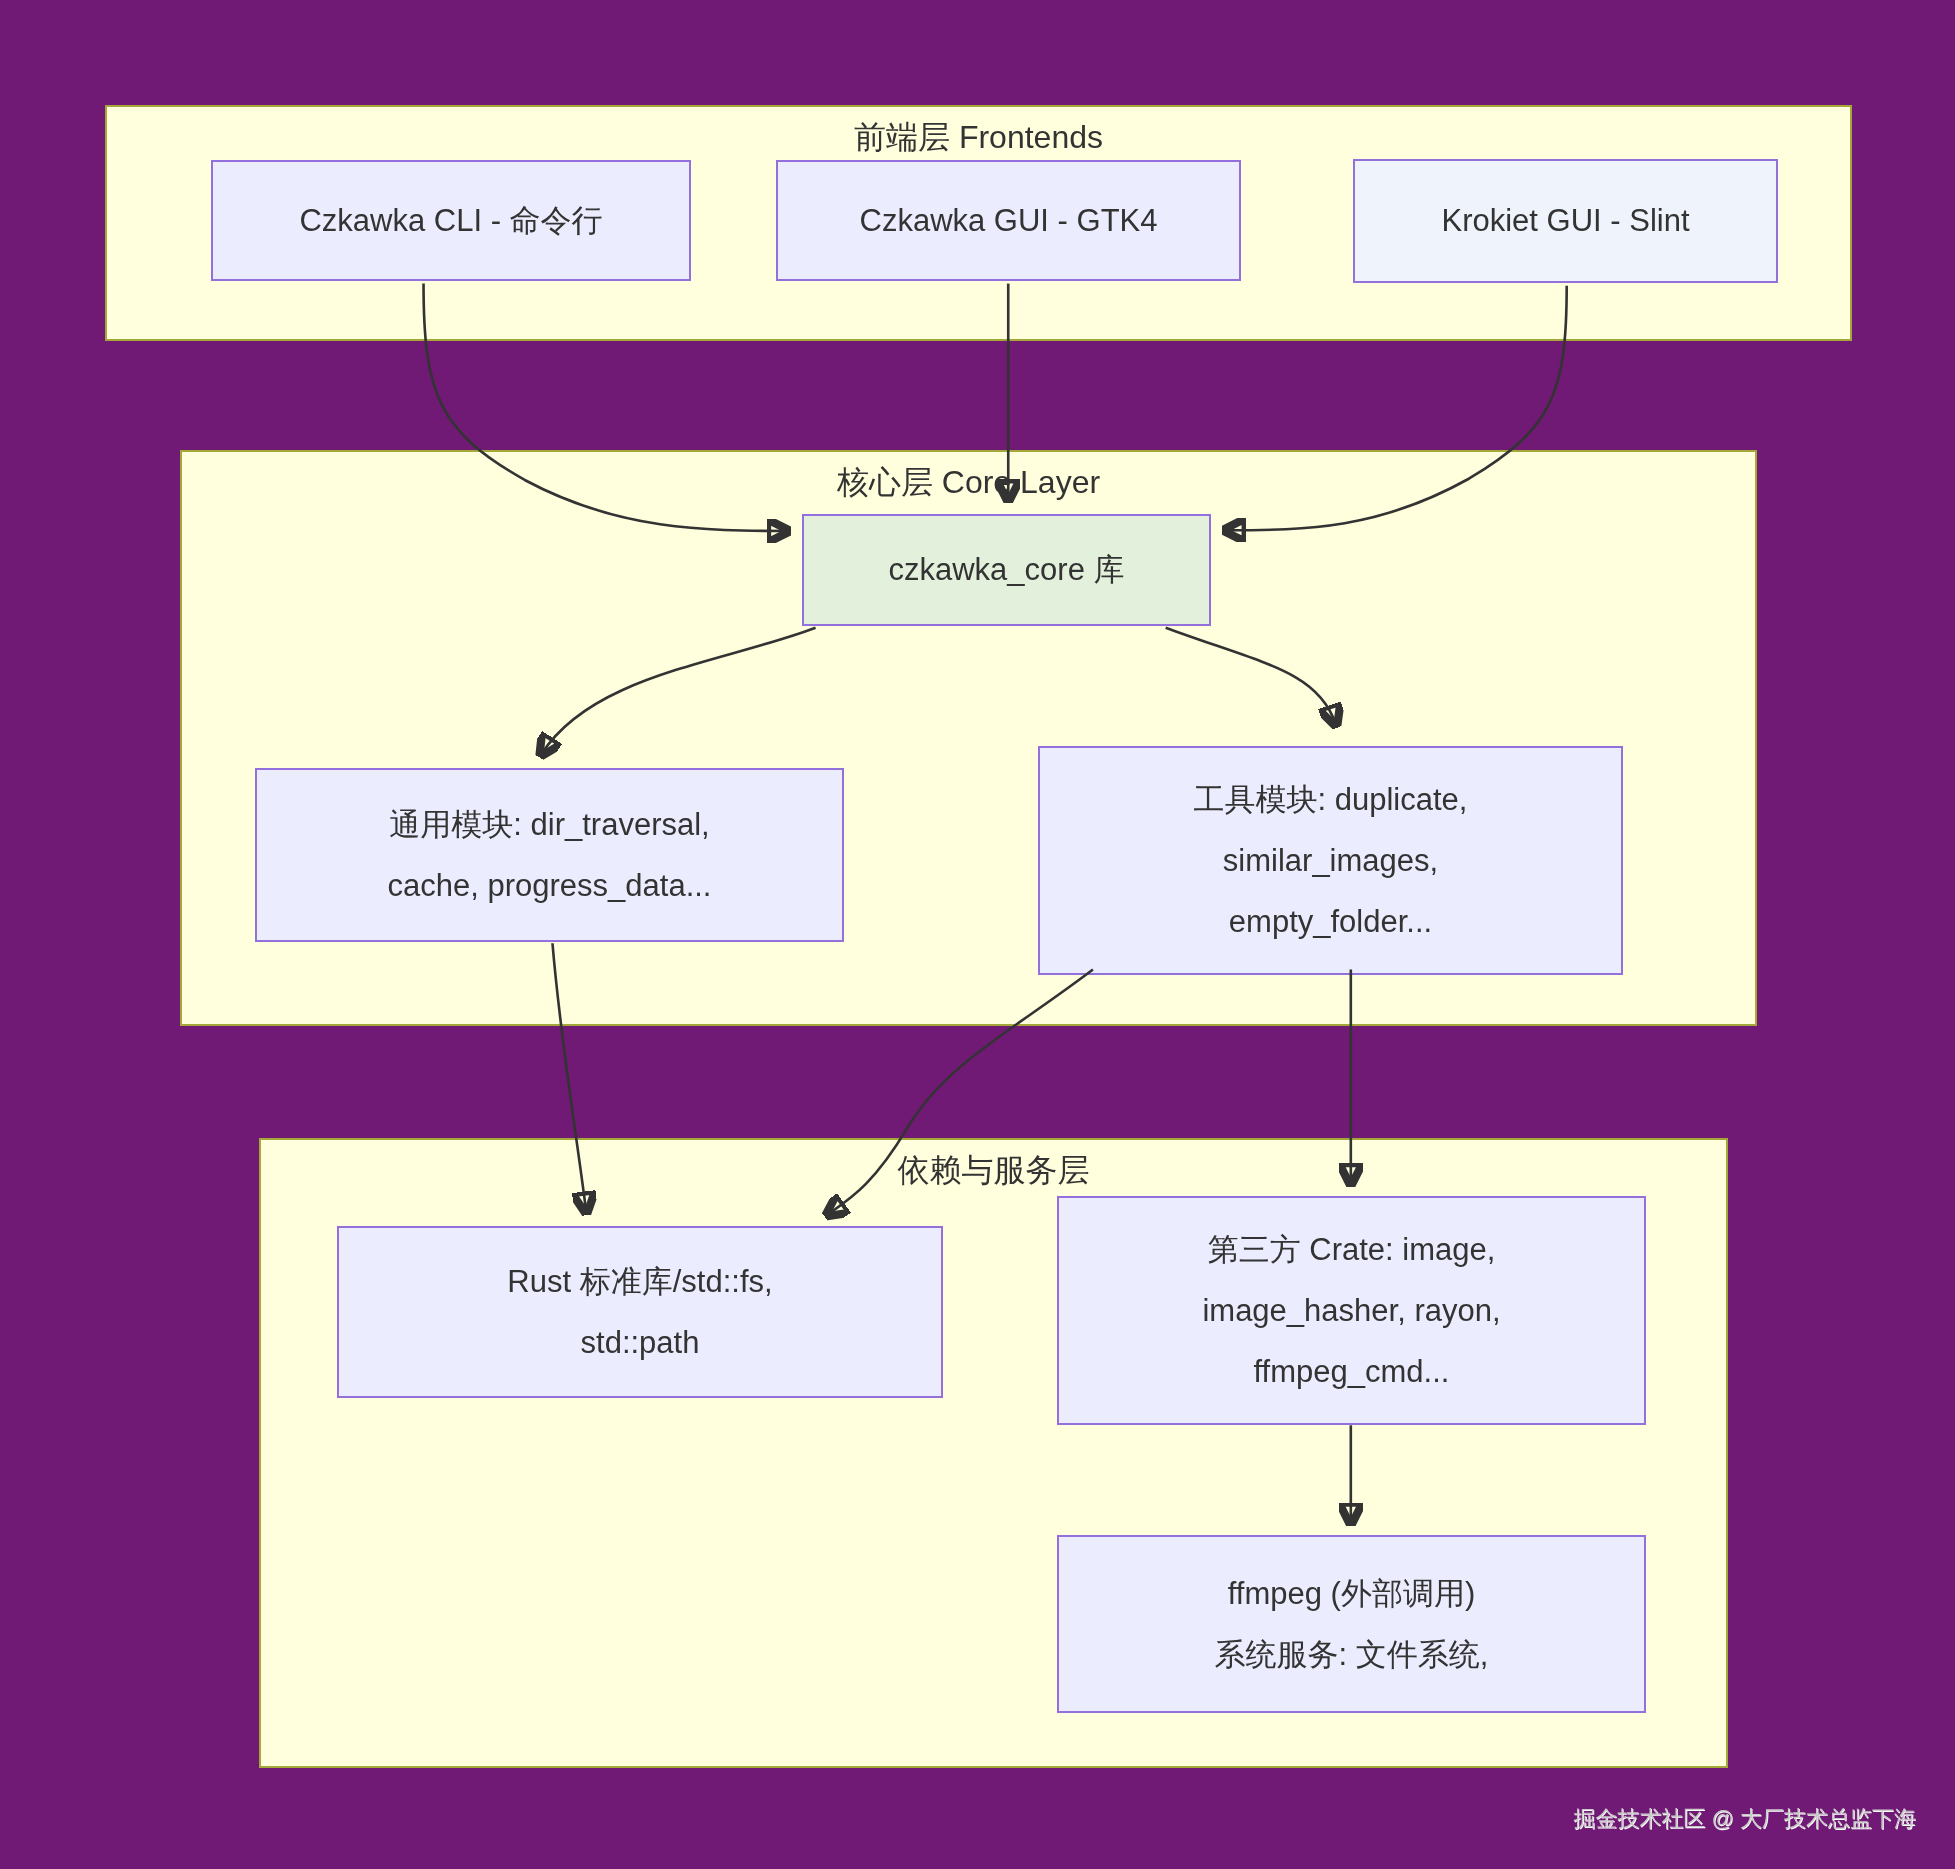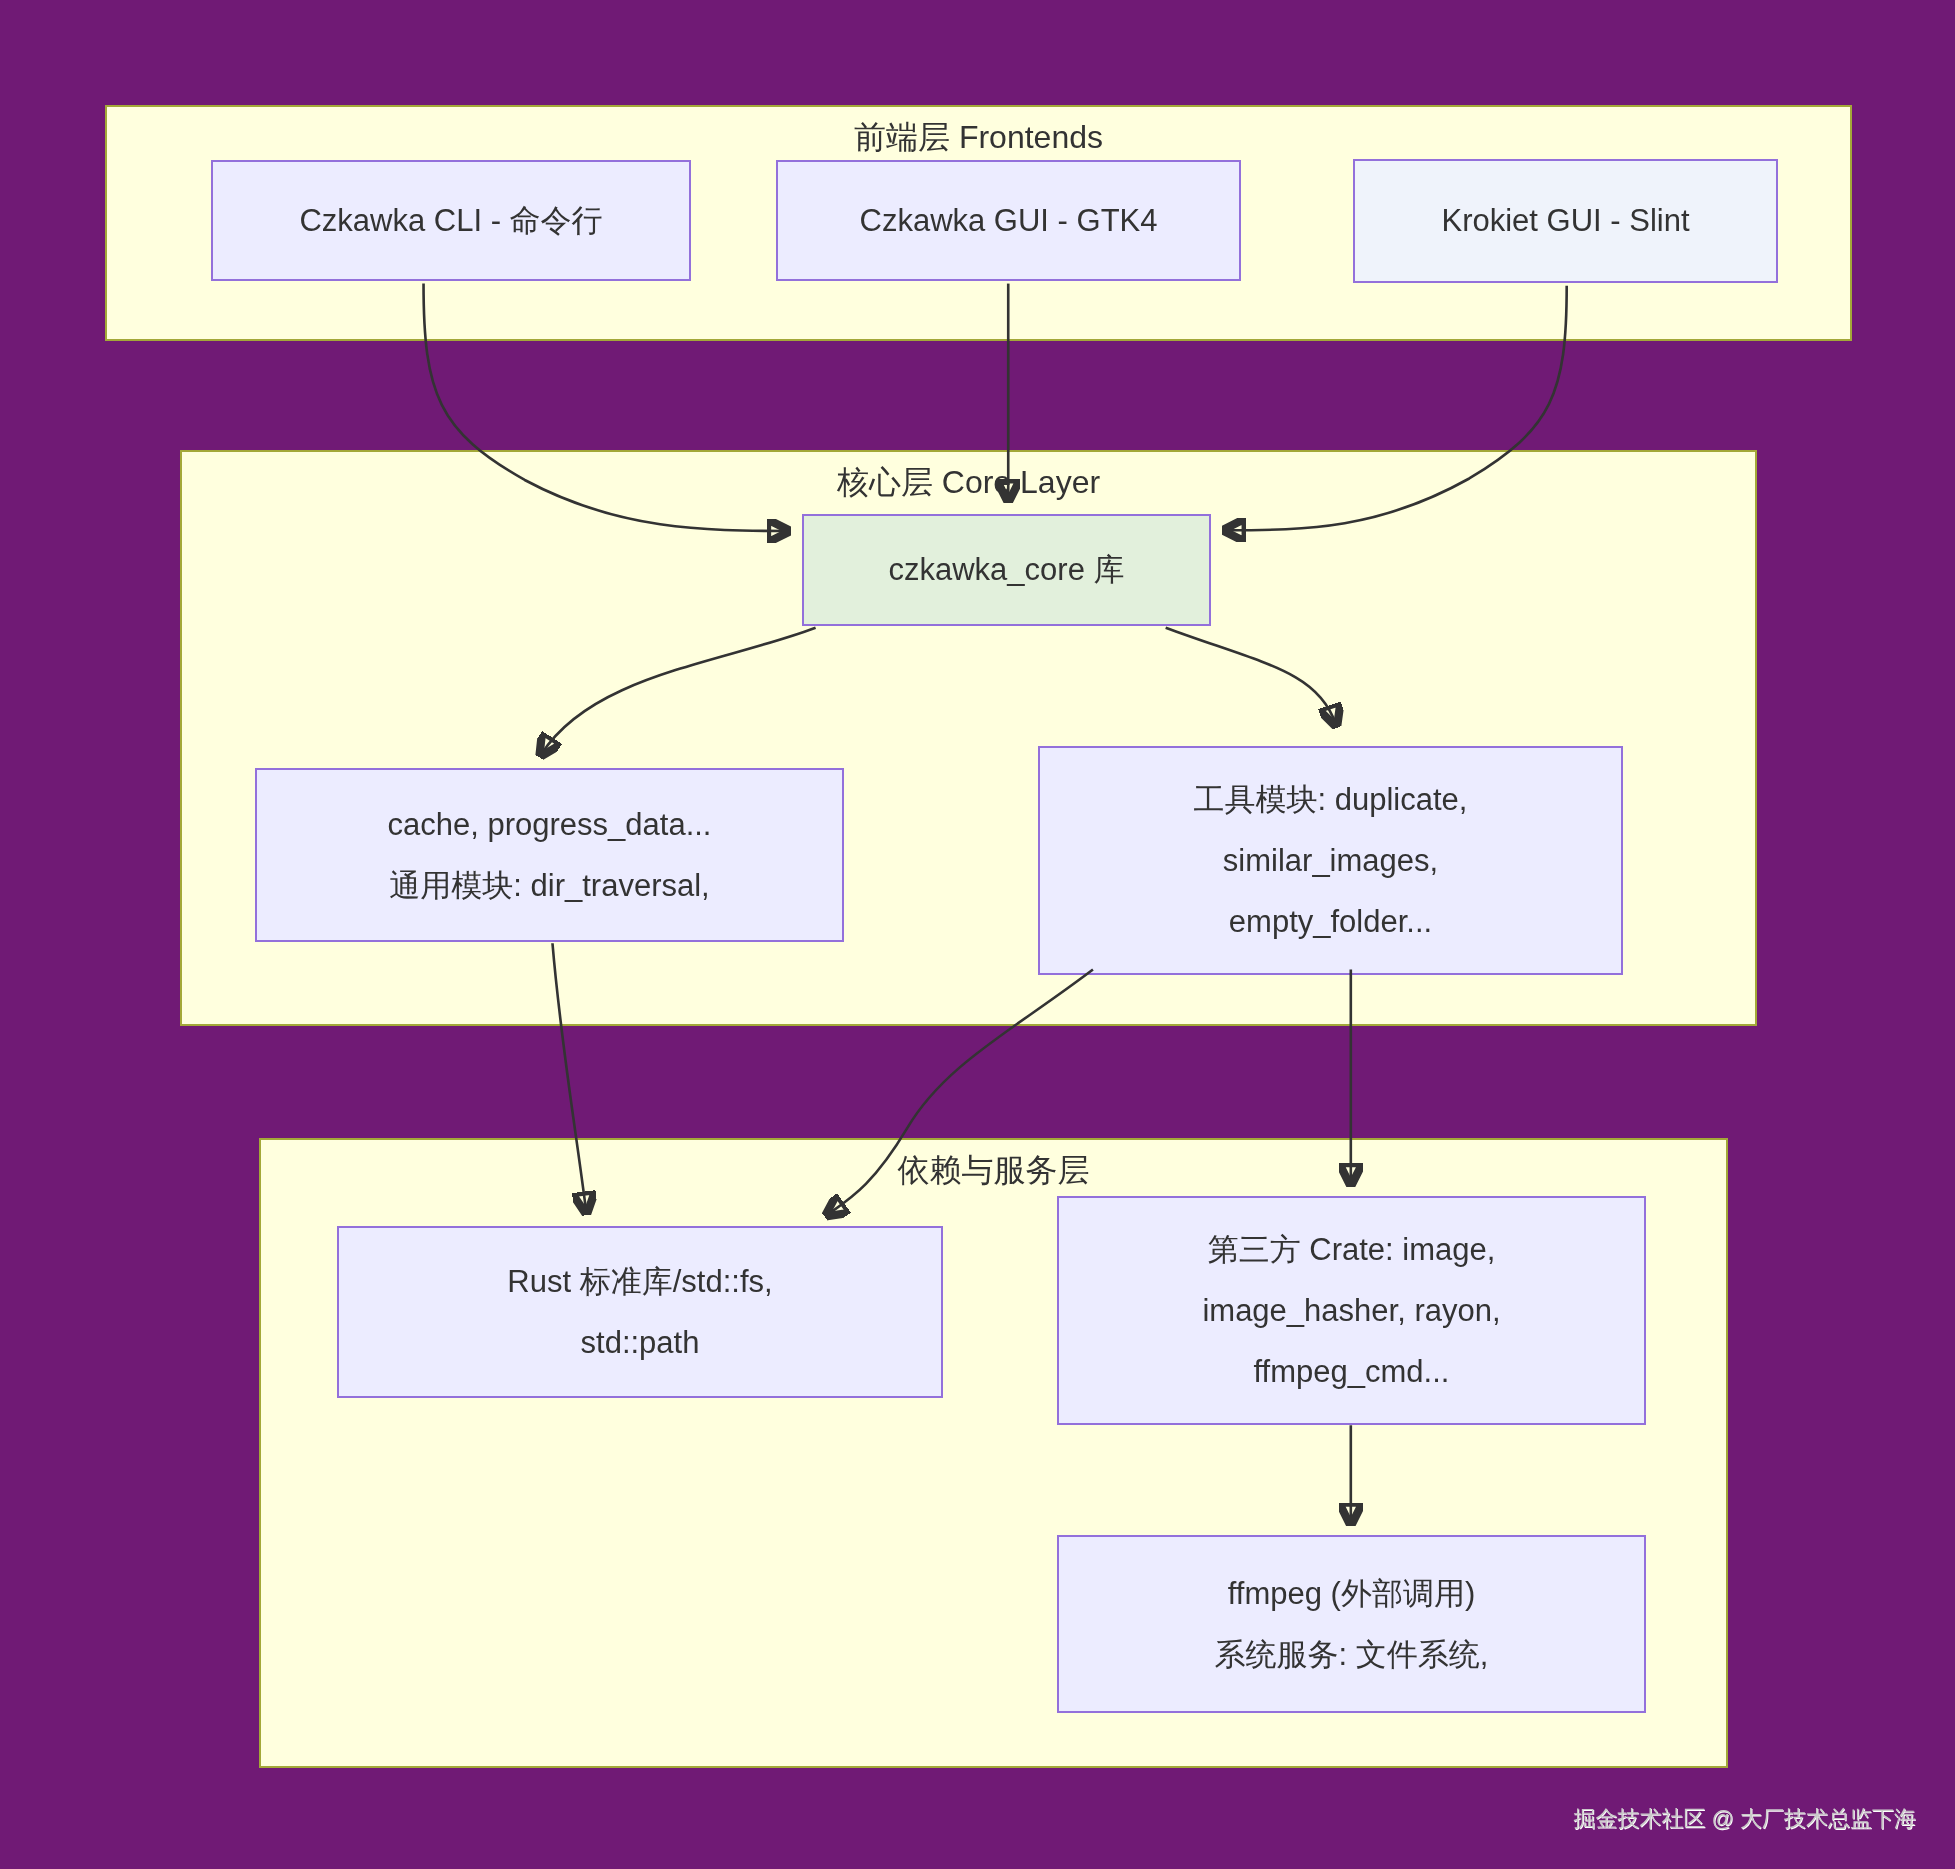--- a/index.html
+++ b/index.html
@@ -67,22 +67,22 @@
 
   <div class="node single krokiet" style="left:1353px; top:159px; width:425px; height:124px;">
     <span class="line">Krokiet GUI - Slint</span>
   </div>
 
   <div class="node single core" style="left:802px; top:514px; width:409px; height:112px;text-align:right;">
     <span class="line">czkawka_core 库</span>
   </div>
 
   <div class="node" style="left:255px; top:768px; width:589px; height:174px;">
+    <span class="line">通用模块: dir_traversal,</span>
     <span class="line">cache, progress_data...</span>
-    <span class="line">通用模块: dir_traversal,</span>
   </div>
 
   <div class="node" style="left:1038px; top:746px; width:585px; height:229px;">
     <span class="line">工具模块: duplicate,</span>
     <span class="line">similar_images,</span>
     <span class="line">empty_folder...</span>
   </div>
 
   <div class="node" style="left:337px; top:1226px; width:606px; height:172px;">
     <span class="line">Rust 标准库/std::fs,</span>

